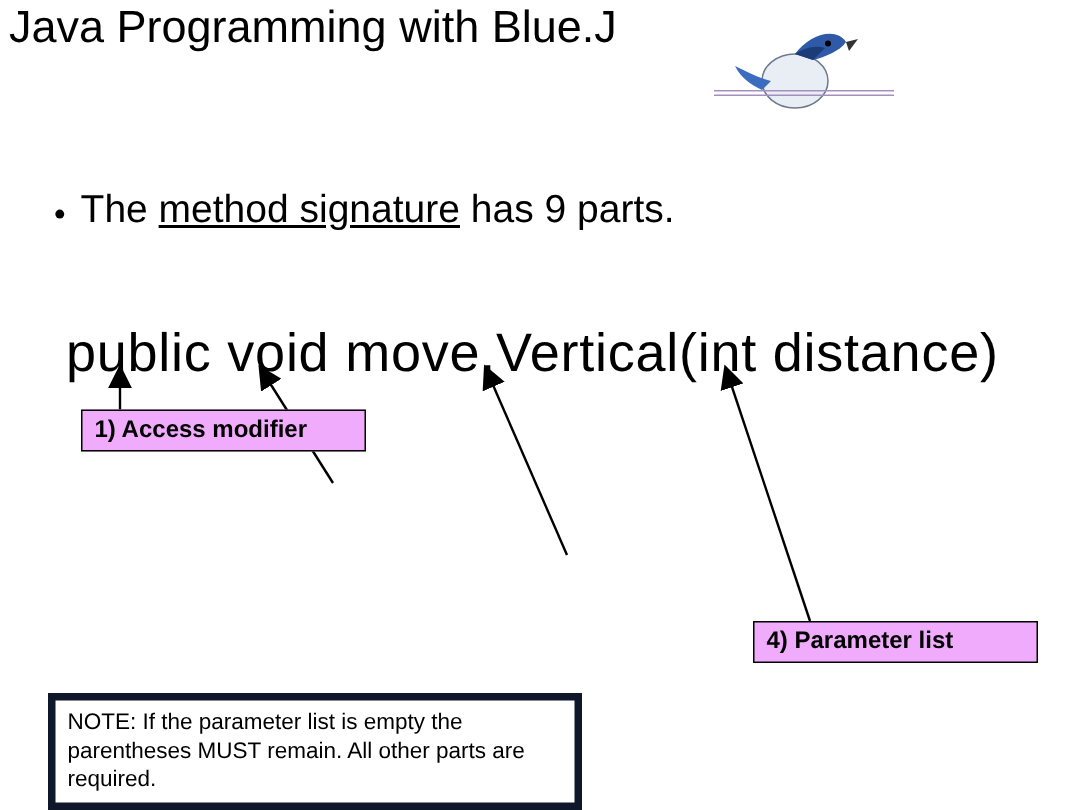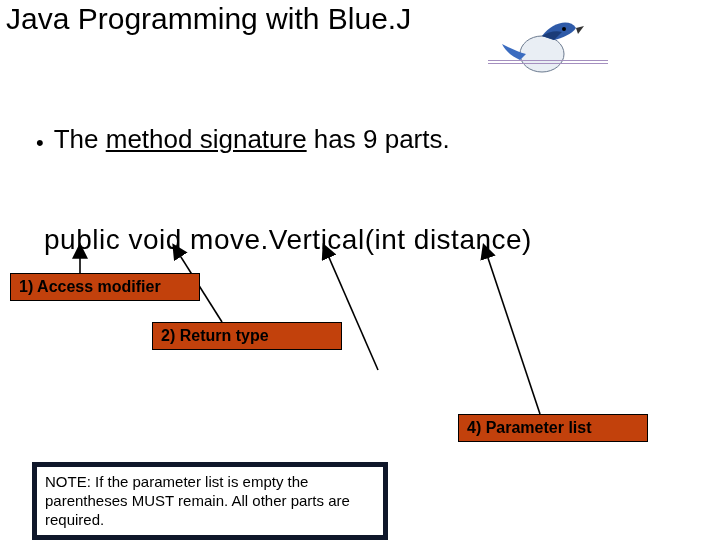--- a/index.html
+++ b/index.html
@@ -9,21 +9,20 @@
     height: 540px;
     background: #ffffff;
     font-family: Arial, Helvetica, sans-serif;
     color: #000;
     overflow: hidden;
   }
   .slide {
     position: relative;
     width: 596px;
     height: 540px;
-    padding-left: 12px;
   }
   .title-block {
     position: absolute;
     left: 6px;
     top: 2px;
     width: 520px;
   }
   .title-line {
     font-size: 30px;
     line-height: 1.15;
@@ -61,33 +60,34 @@
     top: 2px;
   }
   .bullet-text .ul {
     text-decoration: underline;
     font-weight: 400;
     margin-top: 28px;
   }
   .code-line {
     position: absolute;
     left: 44px;
-    top: 224px;
-    font-size: 28px;
+    top: 214px;
+    font-size: 36px;
     letter-spacing: 0.5px;
     white-space: pre;
   }
   .label-box {
     position: absolute;
-    background: #c2410c;
+    background: #f0abfc;
     border: 1px solid #000;
     font-size: 16px;
     font-weight: 700;
     padding: 4px 8px;
     box-sizing: border-box;
+    margin-left: 44px;
   }
   #lbl1 { left: 10px;  top: 273px; width: 190px; }
   #lbl2 { left: 152px; top: 322px; width: 190px; }
   #lbl3 { left: 302px; top: 370px; width: 190px; }
   #lbl4 { left: 458px; top: 414px; width: 190px; }
   .note-box {
     position: absolute;
     left: 32px;
     top: 462px;
     width: 330px;
@@ -147,18 +147,17 @@
         <path d="M0,0 L10,5 L0,10 Z" fill="#000"></path>
       </marker>
     </defs>
     <line x1="80" y1="273" x2="80" y2="246" stroke="#000" stroke-width="1.6" marker-end="url(#ah)"></line>
     <line x1="222" y1="322" x2="174" y2="246" stroke="#000" stroke-width="1.6" marker-end="url(#ah)"></line>
     <line x1="378" y1="370" x2="324" y2="246" stroke="#000" stroke-width="1.6" marker-end="url(#ah)"></line>
     <line x1="540" y1="414" x2="484" y2="246" stroke="#000" stroke-width="1.6" marker-end="url(#ah)"></line>
   </svg>
 
   <div id="lbl1" class="label-box">1)  Access modifier</div>
-  <div id="lbl2" class="label-box">2)  Return type</div>
   <div id="lbl4" class="label-box">4)  Parameter list</div>
 
   <div class="note-box">NOTE: If the parameter list is empty the parentheses MUST remain.  All other parts are required.</div>
 
 </div>
 
 </body></html>

